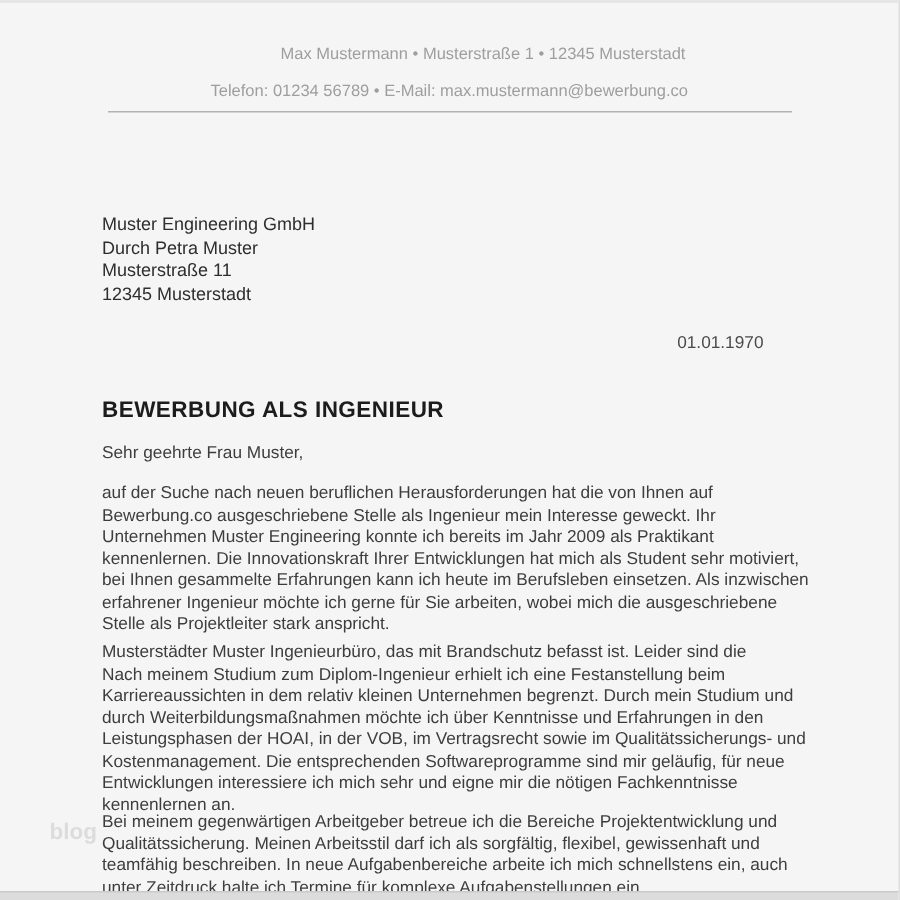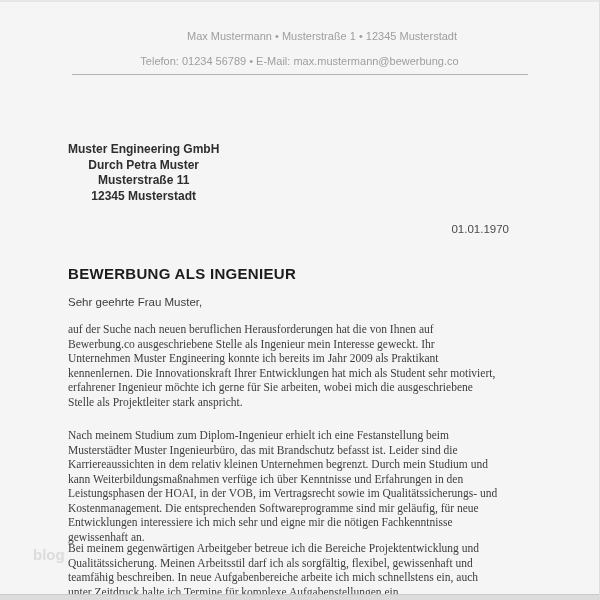--- a/index.html
+++ b/index.html
@@ -36,23 +36,22 @@
     width: 456px;
     height: 0;
     border-top: 1px solid var(--divider, #b3b3b3);
   }
   
   .recipient {
     position: absolute;
     top: 140px;
     left: 68px;
     font-size: 12px;
-    font-weight: bold;
+    font-weight: normal;
     color: var(--recipient-text, #2e2e2e);
-    text-align: center;
   }
   .recipient div { line-height: 15.5px; white-space: nowrap; }
   
   .letter-date {
     position: absolute;
     top: 221px;
     right: 90px;
     font-size: 11.5px;
     color: var(--date-text, #4a4a4a);
   }
@@ -73,21 +72,20 @@
     left: 68px;
     font-size: 11.5px;
     color: var(--body-text, #3d3d3d);
   }
   .para {
     position: absolute;
     left: 68px;
     width: 500px;
     font-size: 11.5px;
     color: var(--body-text, #3d3d3d);
-    font-family: Liberation Serif, serif;
   }
   .para div { line-height: 14.5px; white-space: nowrap; }
   .para-1 { top: 320px; }
   .para-2 { top: 426px; }
   .para-3 { top: 539px; }
   
   .watermark {
     position: absolute;
     top: 544px;
     left: 33px;
@@ -131,33 +129,34 @@
 
   <div class="subject-line">BEWERBUNG ALS INGENIEUR</div>
 
   <div class="salutation">Sehr geehrte Frau Muster,</div>
 
   <div class="para para-1">
       <div>auf der Suche nach neuen beruflichen Herausforderungen hat die von Ihnen auf</div>
       <div>Bewerbung.co ausgeschriebene Stelle als Ingenieur mein Interesse geweckt. Ihr</div>
       <div>Unternehmen Muster Engineering konnte ich bereits im Jahr 2009 als Praktikant</div>
       <div>kennenlernen. Die Innovationskraft Ihrer Entwicklungen hat mich als Student sehr motiviert,</div>
+      <div>bei Ihnen gesammelte Erfahrungen kann ich heute im Berufsleben einsetzen. Als inzwischen</div>
       <div>erfahrener Ingenieur möchte ich gerne für Sie arbeiten, wobei mich die ausgeschriebene</div>
       <div>Stelle als Projektleiter stark anspricht.</div>
     </div>
 
   <div class="para para-2">
+      <div>Musterstädter Muster Ingenieurbüro, das mit Brandschutz befasst ist. Leider sind die</div>
       <div>Nach meinem Studium zum Diplom-Ingenieur erhielt ich eine Festanstellung beim</div>
-      <div>Musterstädter Muster Ingenieurbüro, das mit Brandschutz befasst ist. Leider sind die</div>
       <div>Karriereaussichten in dem relativ kleinen Unternehmen begrenzt. Durch mein Studium und</div>
-      <div>kann Weiterbildungsmaßnahmen verfüge ich über Kenntnisse und Erfahrungen in den</div>
+      <div>durch Weiterbildungsmaßnahmen möchte ich über Kenntnisse und Erfahrungen in den</div>
       <div>Leistungsphasen der HOAI, in der VOB, im Vertragsrecht sowie im Qualitätssicherungs- und</div>
       <div>Kostenmanagement. Die entsprechenden Softwareprogramme sind mir geläufig, für neue</div>
       <div>Entwicklungen interessiere ich mich sehr und eigne mir die nötigen Fachkenntnisse</div>
-      <div>gewissenhaft an.</div>
+      <div>kennenlernen an.</div>
     </div>
 
   <div class="para para-3">
       <div>Bei meinem gegenwärtigen Arbeitgeber betreue ich die Bereiche Projektentwicklung und</div>
       <div>Qualitätssicherung. Meinen Arbeitsstil darf ich als sorgfältig, flexibel, gewissenhaft und</div>
       <div>teamfähig beschreiben. In neue Aufgabenbereiche arbeite ich mich schnellstens ein, auch</div>
       <div>unter Zeitdruck halte ich Termine für komplexe Aufgabenstellungen ein.</div>
     </div>
 
   <div class="bottom-edge"></div>

